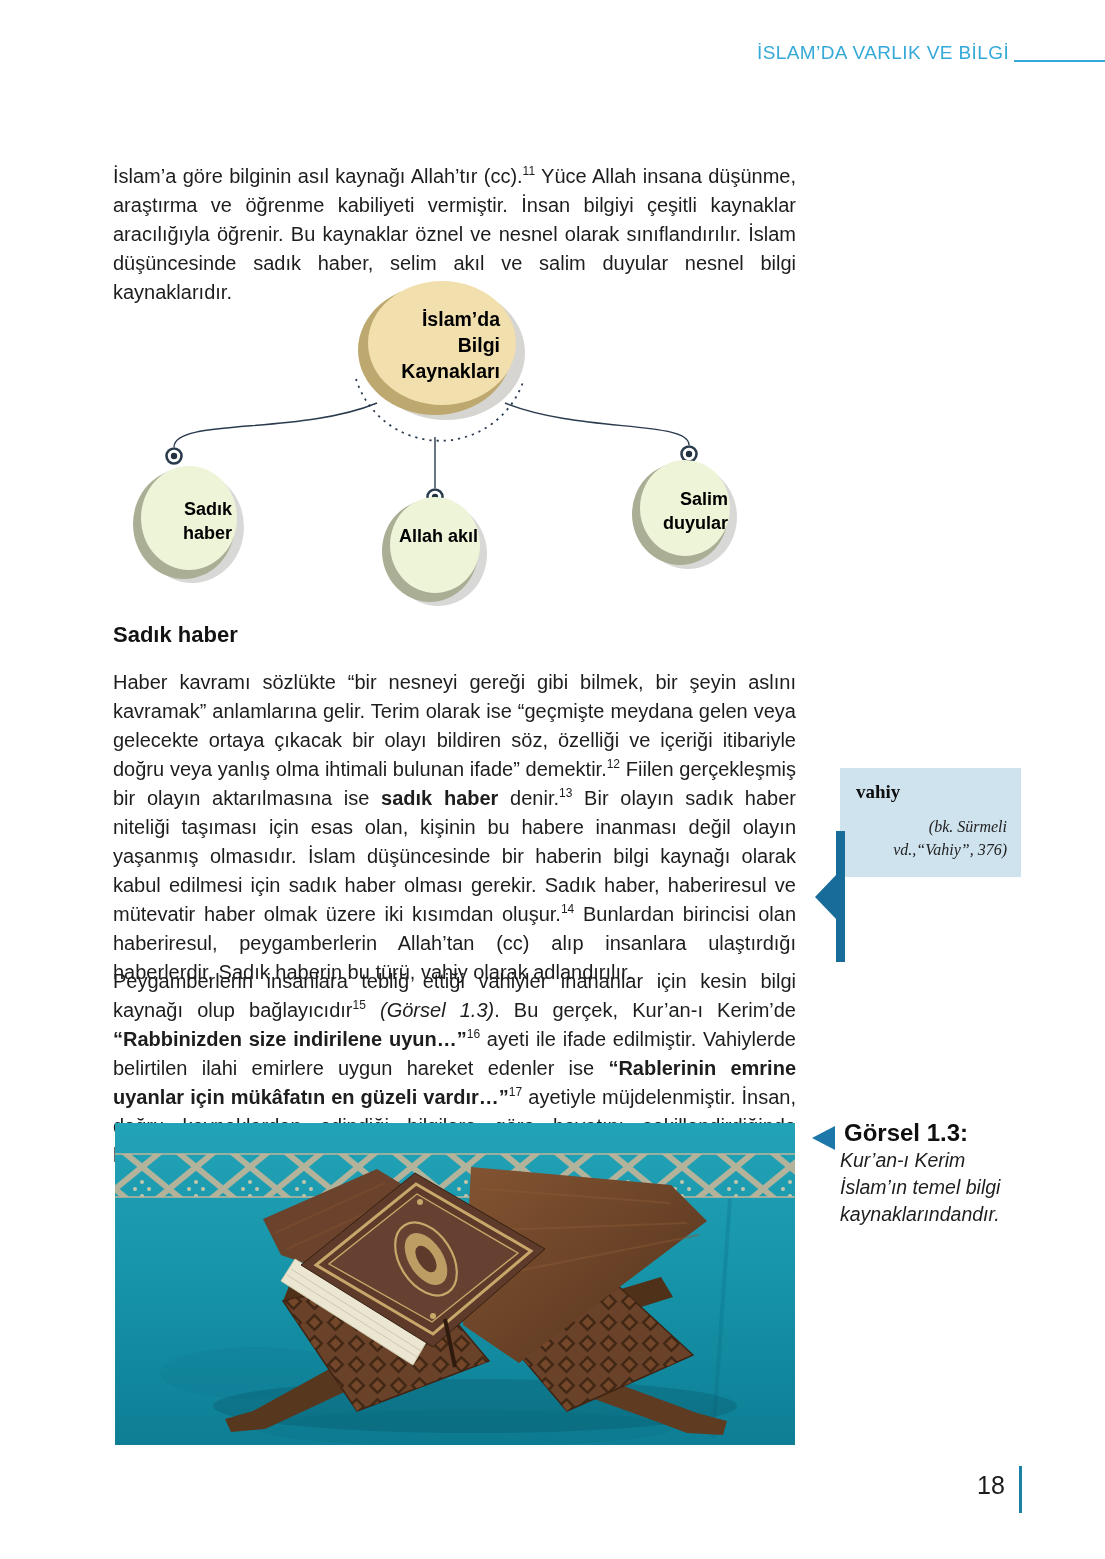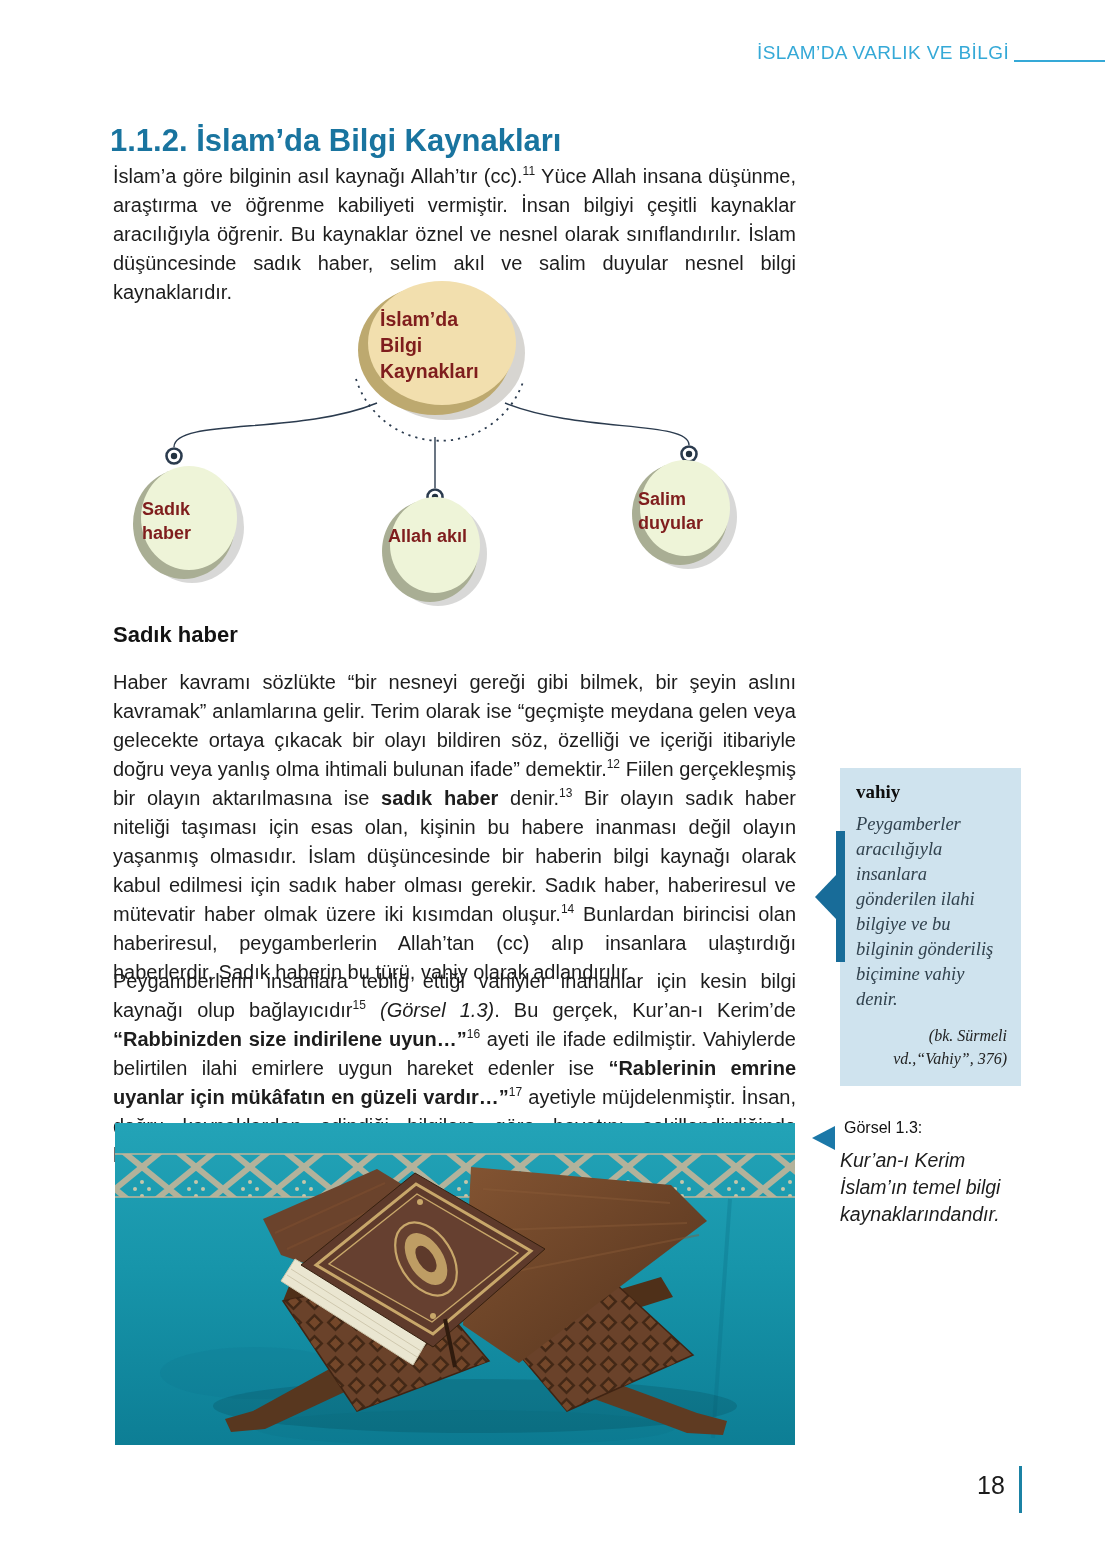--- a/index.html
+++ b/index.html
@@ -18,60 +18,59 @@
   #intro{top:142px;}
   #para1{top:648px;}
   #para2{top:947px;}
   sup{font-size:12px;line-height:0;vertical-align:super;}
 
   .section-heading{position:absolute;left:113px;top:604px;font-size:22px;font-weight:700;color:#131313;}
 
   
   .diagram{position:absolute;left:115px;top:275px;width:680px;height:335px;}
   .diagram svg{position:absolute;left:0;top:0;}
-  .circle-label{position:absolute;text-align:left;font-weight:700;color:#7f1d1d;}
+  .circle-label{position:absolute;text-align:right;font-weight:700;color:#000000;}
   .root-label{left:265px;top:31px;width:120px;font-size:19.5px;line-height:26px;}
   .child-label{width:90px;font-size:18px;line-height:24px;}
   #clabel0{left:27px;top:222px;}
   #clabel1{left:273px;top:249px;}
   #clabel2{left:523px;top:212px;}
 
   
   .sidebar-box{position:absolute;left:840px;top:768px;width:181px;box-sizing:border-box;
                background:#cfe3ee;padding:13px 14px 16px 16px;}
   .sidebar-title{font-family:"Liberation Serif",serif;font-weight:700;font-size:19px;color:#0e0e0e;margin-bottom:9px;}
   .sidebar-def{font-family:"Liberation Serif",serif;font-style:italic;font-size:18.5px;line-height:25px;color:#31424e;}
   .sidebar-cite{font-family:"Liberation Serif",serif;font-style:italic;font-size:16px;line-height:23px;color:#222;
                 text-align:right;margin-top:12px;}
   .sidebar-bar{position:absolute;left:836px;top:831px;width:9px;height:131px;background:#186c99;}
   .sidebar-arrow{position:absolute;left:815px;top:874px;width:0;height:0;
                  border-top:23px solid transparent;border-bottom:23px solid transparent;border-right:22px solid #186c99;}
 
   
   .fig-arrow{position:absolute;left:812px;top:1126px;width:0;height:0;
              border-top:12px solid transparent;border-bottom:12px solid transparent;border-right:23px solid #1b78a8;}
-  .fig-label{position:absolute;left:844px;top:1119px;font-size:16px;font-weight:400;color:#0f0f0f;}
+  .fig-label{position:absolute;left:844px;top:1119px;font-size:24px;font-weight:700;color:#0f0f0f;}
   .fig-caption{position:absolute;left:840px;top:1147px;width:195px;font-size:19.5px;font-style:italic;line-height:27px;color:#1d1d1d;}
 
   
   .photo{position:absolute;left:115px;top:1123px;width:680px;height:322px;}
 
   
   .page-num{position:absolute;left:977px;top:1471px;font-size:25px;color:#1b1b1b;}
   .page-num-rule{position:absolute;left:1019px;top:1466px;width:3px;height:47px;background:#1b82a4;}
 </style>
 </head>
 <body>
 
 <div class="page">
 
   <div class="running-head">İSLAM’DA VARLIK VE BİLGİ</div>
   <div class="head-rule"></div>
 
-  <h1 class="page-title">1.1.2. İslam’da Bilgi Kaynakları</h1>
 
   <p class="body-par" id="intro"><span>İslam’a göre bilginin asıl kaynağı Allah’tır (cc).</span><sup>11</sup><span> Yüce Allah insana düşünme, araştırma ve öğrenme kabiliyeti vermiştir. İnsan bilgiyi çeşitli kaynaklar aracılığıyla öğrenir. Bu kaynaklar öznel ve nesnel olarak sınıflandırılır. İslam düşüncesinde sadık haber, selim akıl ve salim duyular nesnel bilgi kaynaklarıdır.</span></p>
 
   <div class="diagram">
     <svg width="680" height="335" viewBox="0 0 680 335">
 
       <g stroke="#2b3b4e" fill="none" stroke-width="1.4">
         <path d="M262,128 C185,160 59,143 59,172"></path>
         <path d="M390,128 C465,158 574,145 574,170"></path>
         <path d="M320,162 L320,213"></path>
@@ -114,21 +113,20 @@
     <div class="circle-label child-label" id="clabel1">Allah akıl</div>
     <div class="circle-label child-label" id="clabel2">Salim duyular</div>
   </div>
 
   <h2 class="section-heading">Sadık haber</h2>
   <p class="body-par" id="para1"><span>Haber kavramı sözlükte “bir nesneyi gereği gibi bilmek, bir şeyin aslını kavramak” anlamlarına gelir. Terim olarak ise “geçmişte meydana gelen veya gelecekte ortaya çıkacak bir olayı bildiren söz, özelliği ve içeriği itibariyle doğru veya yanlış olma ihtimali bulunan ifade” demektir.</span><sup>12</sup><span> Fiilen gerçekleşmiş bir olayın aktarılmasına ise </span><span style="font-weight: 700;">sadık haber</span><span> denir.</span><sup>13</sup><span> Bir olayın sadık haber niteliği taşıması için esas olan, kişinin bu habere inanması değil olayın yaşanmış olmasıdır. İslam düşüncesinde bir haberin bilgi kaynağı olarak kabul edilmesi için sadık haber olması gerekir. Sadık haber, haberiresul ve mütevatir haber olmak üzere iki kısımdan oluşur.</span><sup>14</sup><span> Bunlardan birincisi olan haberiresul, peygamberlerin Allah’tan (cc) alıp insanlara ulaştırdığı haberlerdir. Sadık haberin bu türü, vahiy olarak adlandırılır.</span></p>
   <p class="body-par" id="para2"><span>Peygamberlerin insanlara tebliğ ettiği vahiyler inananlar için kesin bilgi kaynağı olup bağlayıcıdır</span><sup>15</sup><span> </span><span style="font-style: italic;">(Görsel 1.3)</span><span>. Bu gerçek, Kur’an-ı Kerim’de </span><span style="font-weight: 700;">“Rabbinizden size indirilene uyun…”</span><sup>16</sup><span> ayeti ile ifade edilmiştir. Vahiylerde belirtilen ilahi emirlere uygun hareket edenler ise </span><span style="font-weight: 700;">“Rablerinin emrine uyanlar için mükâfatın en güzeli vardır…”</span><sup>17</sup><span> ayetiyle müjdelenmiştir. İnsan, doğru kaynaklardan edindiği bilgilere göre hayatını şekillendirdiğinde kazançlı çıkacaktır.</span></p>
 
   <div class="sidebar-box">
     <div class="sidebar-title">vahiy</div>
-    <div class="sidebar-def">Peygamberler aracılığıyla insanlara gönderilen ilahi bilgiye ve bu bilginin gönderiliş biçimine vahiy denir.</div>
     <div class="sidebar-cite">(bk. Sürmeli vd.,“Vahiy”, 376)</div>
   </div>
   <div class="sidebar-bar"></div>
   <div class="sidebar-arrow"></div>
 
   <div class="fig-arrow"></div>
   <div class="fig-label">Görsel 1.3:</div>
   <div class="fig-caption">Kur’an-ı Kerim İslam’ın temel bilgi kaynaklarındandır.</div>
 
   <div class="photo">

